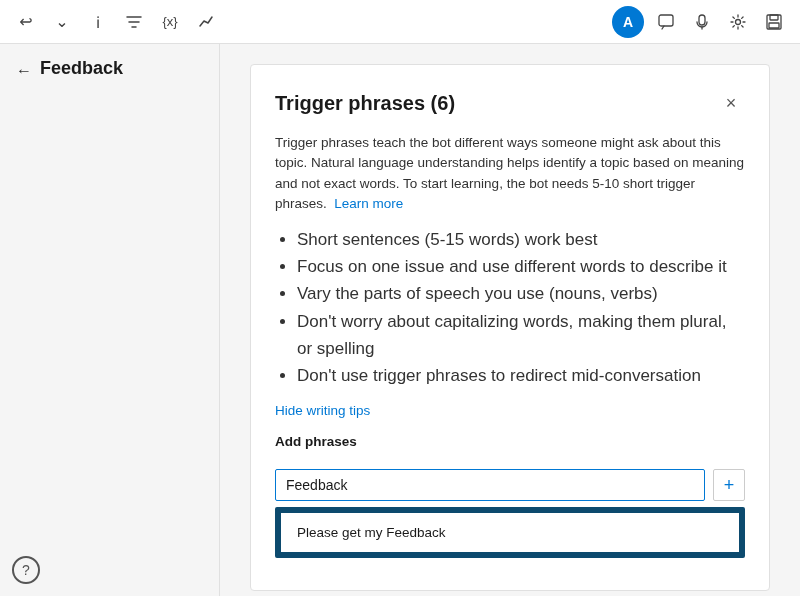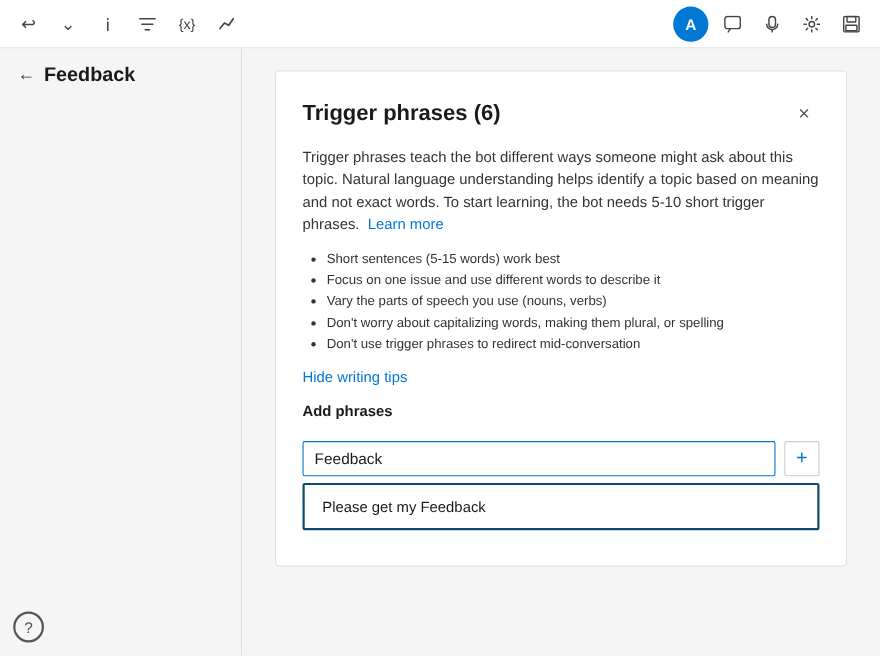--- a/index.html
+++ b/index.html
@@ -175,21 +175,21 @@
       font-size: 13.5px;
       color: #333;
       margin-bottom: 6px;
     }
     .tips-list {
       list-style: disc;
       padding-left: 22px;
       margin-bottom: 12px;
     }
     .tips-list li {
-      font-size: 12px;
+      font-size: 17px;
       color: #333;
       line-height: 1.6;
     }
 
     .unique-note {
       font-size: 13.5px;
       color: #333;
       line-height: 1.5;
       margin-bottom: 12px;
     }
@@ -239,21 +239,21 @@
       color: #0078d4;
     }
 
     .bulk-hint {
       font-size: 11.5px;
       color: #666;
       margin-bottom: 16px;
     }
 
     .phrase-item {
-      border: 2px solid #0c4a6e;
+      border: 6px solid #0c4a6e;
       border-radius: 2px;
       padding: 12px 16px;
       font-size: 13.5px;
       color: #1a1a1a;
       margin-bottom: 8px;
       background: #fff;
     }
   </style>
 </head>
 <body>

